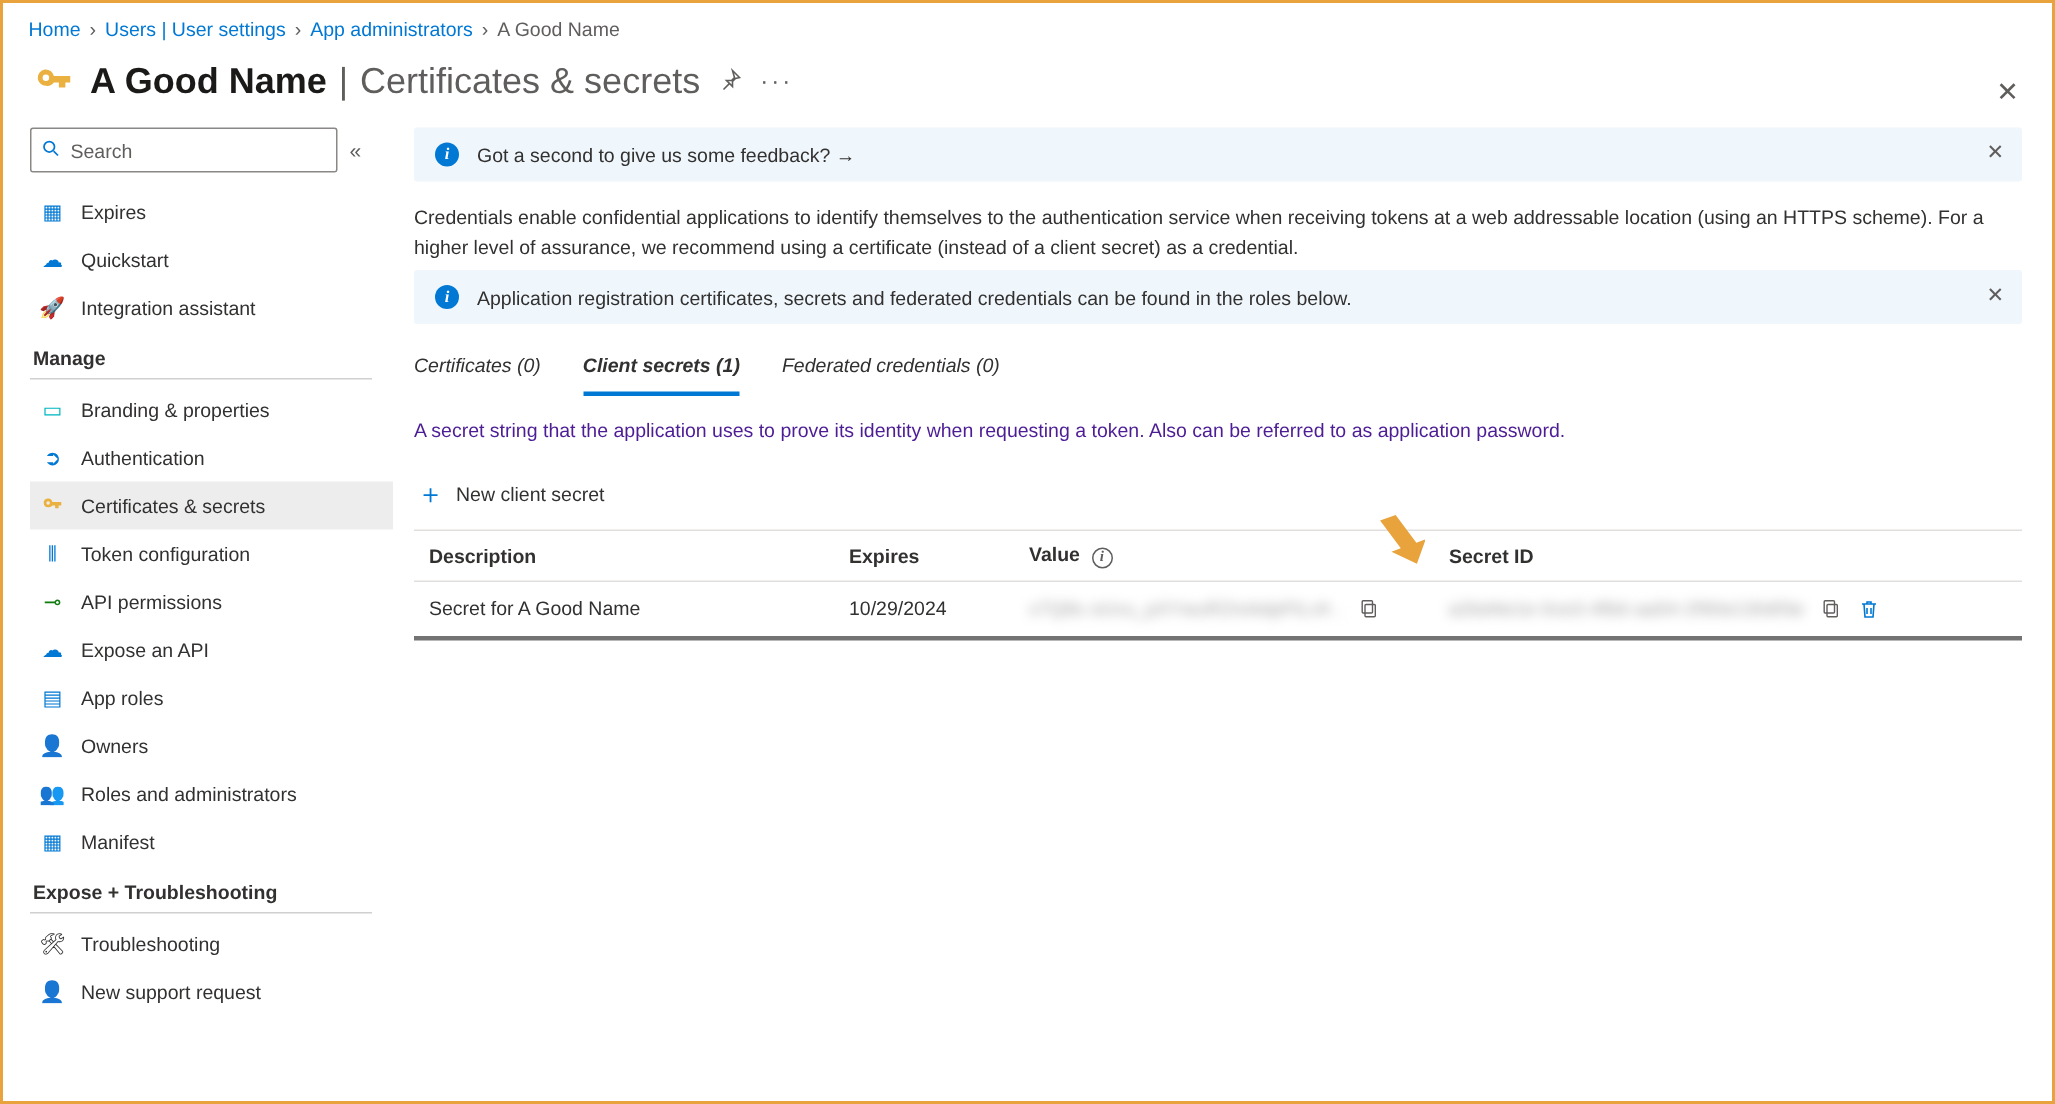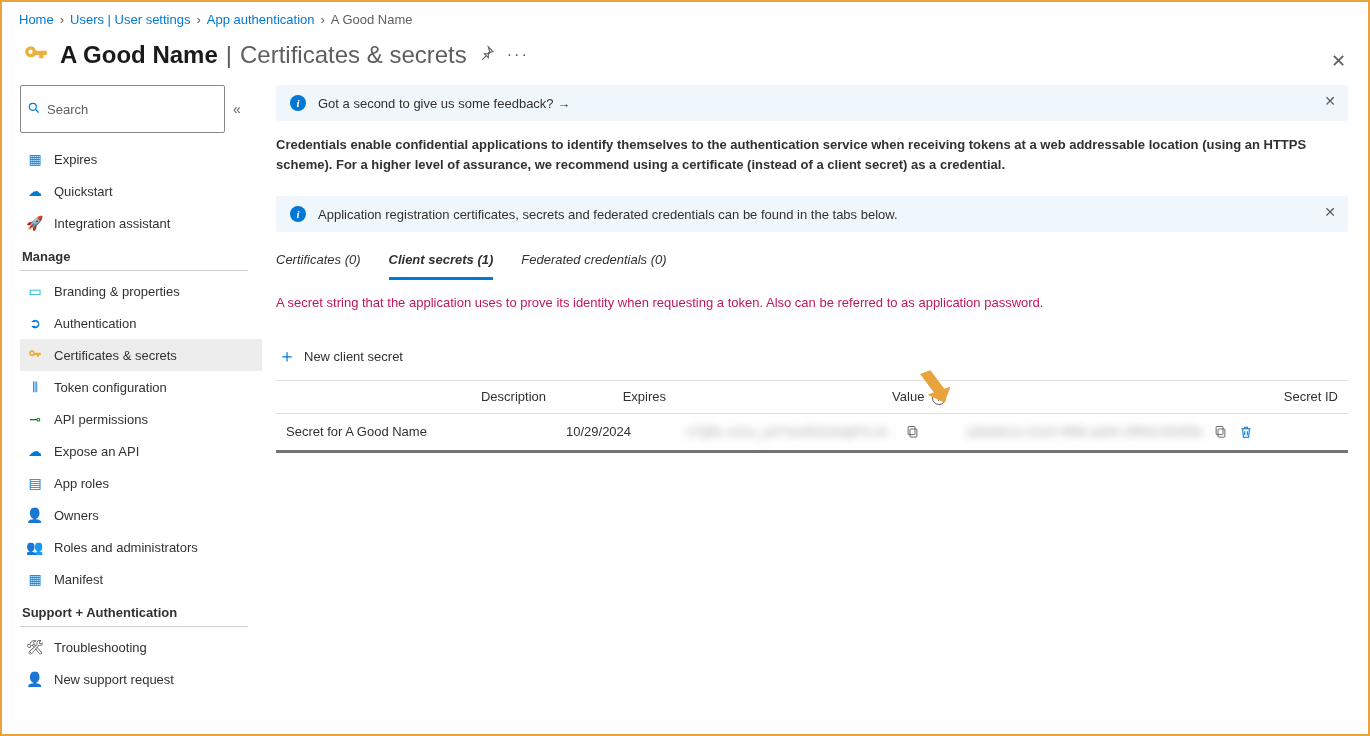--- a/index.html
+++ b/index.html
@@ -79,21 +79,21 @@
   .sidebar {
     width: 260px;
     padding: 4px 0 0 18px;
     flex-shrink:0;
   }
   .search-row { display:flex; align-items:center; gap:8px; margin-bottom:10px;}
   .search-box {
     display:flex;
     align-items:center;
     width: 205px;
-    height: 48px;
+    height: 30px;
     border:1px solid #8a8886;
     border-radius:2px;
     padding:0 6px;
     gap:6px;
     font-size:13px;
     color:#605e5c;
   }
   .collapse-btn {
     color:#605e5c;
     font-size:14px;
@@ -162,61 +162,60 @@
     font-style: italic;
     flex-shrink:0;
   }
   .info-bar .dismiss {
     position:absolute; right:12px; top:8px;
     color:#605e5c; cursor:pointer; font-size:14px;
   }
   .desc-text {
     color:#323130;
     line-height:1.5;
-    margin-bottom:22px;
-    font-weight:bold;
+    margin-bottom:6px;
   }
 
   .tabs {
     display:flex;
     gap:28px;
     border-bottom:1px solid transparent;
     margin-bottom:14px;
     font-style:italic;
   }
   .tab {
     padding:6px 0 10px 0;
     cursor:pointer;
     color:#323130;
   }
   .tab.active {
     font-weight:600;
     border-bottom:3px solid #0078d4;
     text-align:center;
   }
   .tab-desc {
-    margin-bottom:28px;
-    color:#be185d;
+    margin-bottom:17px;
+    color:#4c1d95;
   }
   .new-secret {
     display:flex; align-items:center; gap:8px;
     color:#323130;
     padding:6px 2px;
     margin-bottom:6px;
   }
   .new-secret .plus { color:#0078d4; font-size:18px; font-weight:300; }
 
   table.secrets {
     width:100%;
     border-collapse:collapse;
     font-size:13px;
   }
   table.secrets th {
-    text-align:right;
-    font-weight:400;
+    text-align:left;
+    font-weight:700;
     padding:8px 10px;
     border-bottom:1px solid #e1dfdd;
     border-top:1px solid #e1dfdd;
   }
   table.secrets td {
     padding:10px 10px;
     border-bottom:3px solid #737373;
     vertical-align: middle;
   }
   .blurred {
@@ -260,21 +259,21 @@
   .c-teal { color:#00b7c3; }
 </style>
 </head>
 <body>
 
 <div class="breadcrumb">
   <a href="#">Home</a>
   <span class="sep">›</span>
   <a href="#">Users | User settings</a>
   <span class="sep">›</span>
-  <a href="#">App authentication</a>
+  <a href="#">App administrators</a>
   <span class="sep">›</span>
   <span class="current">A Good Name</span>
 </div>
 
 <div class="header-row">
   <span class="header-icon">
     <svg width="26" height="26" viewBox="0 0 24 24">
         <path fill="#eab141" d="M7 14a5 5 0 1 1 4.9-6H22v4h-3v3h-4v-3h-3.1A5 5 0 0 1 7 14zm-2-5a2 2 0 1 0 4 0 2 2 0 0 0-4 0z"></path>
       </svg>
   </span>
@@ -360,21 +359,21 @@
     </div>
     <div class="nav-item">
       <span class="icon c-green">👥</span>
       <span>Roles and administrators</span>
     </div>
     <div class="nav-item">
       <span class="icon c-blue">▦</span>
       <span>Manifest</span>
     </div>
 
-    <div class="nav-group-title">Support + Authentication</div>
+    <div class="nav-group-title">Expose + Troubleshooting</div>
     <div class="nav-item">
       <span class="icon">🛠</span>
       <span>Troubleshooting</span>
     </div>
     <div class="nav-item">
       <span class="icon c-blue">👤</span>
       <span>New support request</span>
     </div>
   </div>
 
@@ -383,21 +382,21 @@
     <div class="info-bar">
       <span class="info-icon">i</span>
       <span style="cursor:pointer">Got a second to give us some feedback?  →</span>
       <span class="dismiss">✕</span>
     </div>
 
     <p class="desc-text">Credentials enable confidential applications to identify themselves to the authentication service when receiving tokens at a web addressable location (using an HTTPS scheme). For a higher level of assurance, we recommend using a certificate (instead of a client secret) as a credential.</p>
 
     <div class="info-bar">
       <span class="info-icon">i</span>
-      <span>Application registration certificates, secrets and federated credentials can be found in the tabs below.</span>
+      <span>Application registration certificates, secrets and federated credentials can be found in the roles below.</span>
       <span class="dismiss">✕</span>
     </div>
 
     <div class="tabs">
       <div class="tab">Certificates (0)</div>
       <div class="tab active">Client secrets (1)</div>
       <div class="tab">Federated credentials (0)</div>
     </div>
 
     <p class="tab-desc">A secret string that the application uses to prove its identity when requesting a token. Also can be referred to as application password.</p>

